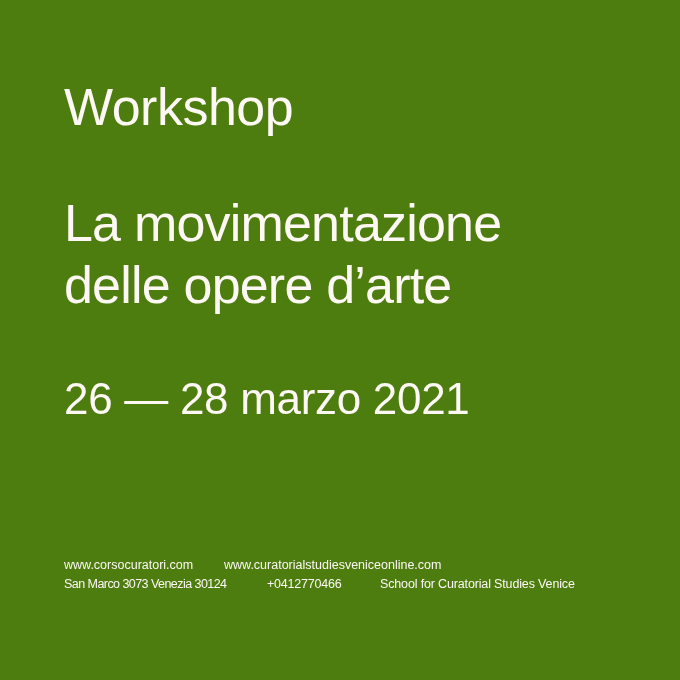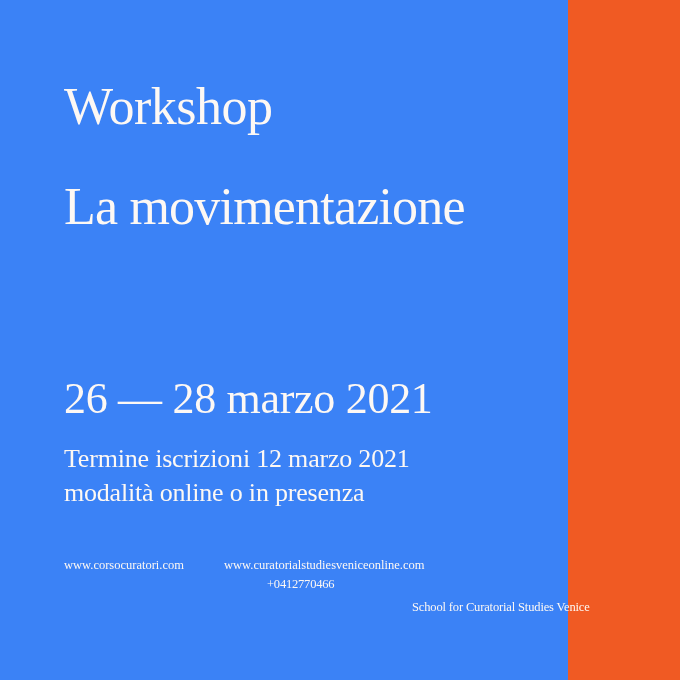--- a/index.html
+++ b/index.html
@@ -9,44 +9,43 @@
   }
   body {
     width: 680px;
     height: 680px;
     background: #F05A23;
     font-family: "Liberation Sans", sans-serif;
     overflow: hidden;
   }
   .poster {
     position: relative;
-    width: 568px;
+    width: 680px;
     height: 680px;
-    background: #3b82f6;
+    background: #4d7c0f;
     box-sizing: border-box;
-    font-family: Liberation Serif, serif;
   }
 
   
   .kicker {
     position: absolute;
     left: 64px;
     top: 78px;
     font-size: 52px;
     line-height: 58px;
     letter-spacing: -0.5px;
     color: #FDF8F4;
     font-weight: 400;
     white-space: nowrap;
   }
 
   .title {
     position: absolute;
     left: 64px;
-    top: 176px;
+    top: 192px;
     font-size: 52px;
     line-height: 62px;
     letter-spacing: -0.8px;
     color: #FDF8F4;
     font-weight: 400;
     white-space: nowrap;
   }
   .title-line { display: block; }
 
   
@@ -93,47 +92,45 @@
   .f-item { position: absolute; top: 0; }
 
   
   .r1-c1 { left: 0px; }
   .r1-c2 { left: 160px; }
   .r1-c3 { left: 406px; }
 
   
   .r2-c1 { left: 0px; letter-spacing: -0.55px; }
   .r2-c2 { left: 203px; letter-spacing: -0.2px; }
-  .r2-c3 { left: 348px; letter-spacing: -0.15px; margin-top: 23px; }
+  .r2-c3 { left: 316px; letter-spacing: -0.15px; }
 </style>
 </head>
 <body>
 
 <div class="poster">
 
   <div class="kicker">Workshop</div>
 
   <div class="title">
     <span class="title-line">La movimentazione</span>
+    <span class="title-line">delle opere d’arte</span>
   </div>
 
   <div class="dates">26  —  28 marzo 2021</div>
 
-  <div class="subinfo">
-    <span class="subinfo-line">Termine iscrizioni 12 marzo 2021</span>
-    <span class="subinfo-line">modalità online o in presenza</span>
-  </div>
 
   <div class="footer">
 
     <div class="footer-row">
       <span class="f-item r1-c2">www.curatorialstudiesveniceonline.com</span>
       <span class="f-item r1-c1">www.corsocuratori.com</span>
     </div>
 
     <div class="footer-row">
+      <span class="f-item r2-c1">San Marco 3073 Venezia 30124</span>
       <span class="f-item r2-c2">+0412770466</span>
       <span class="f-item r2-c3">School for Curatorial Studies Venice</span>
     </div>
 
   </div>
 
 </div>
 
 </body></html>

